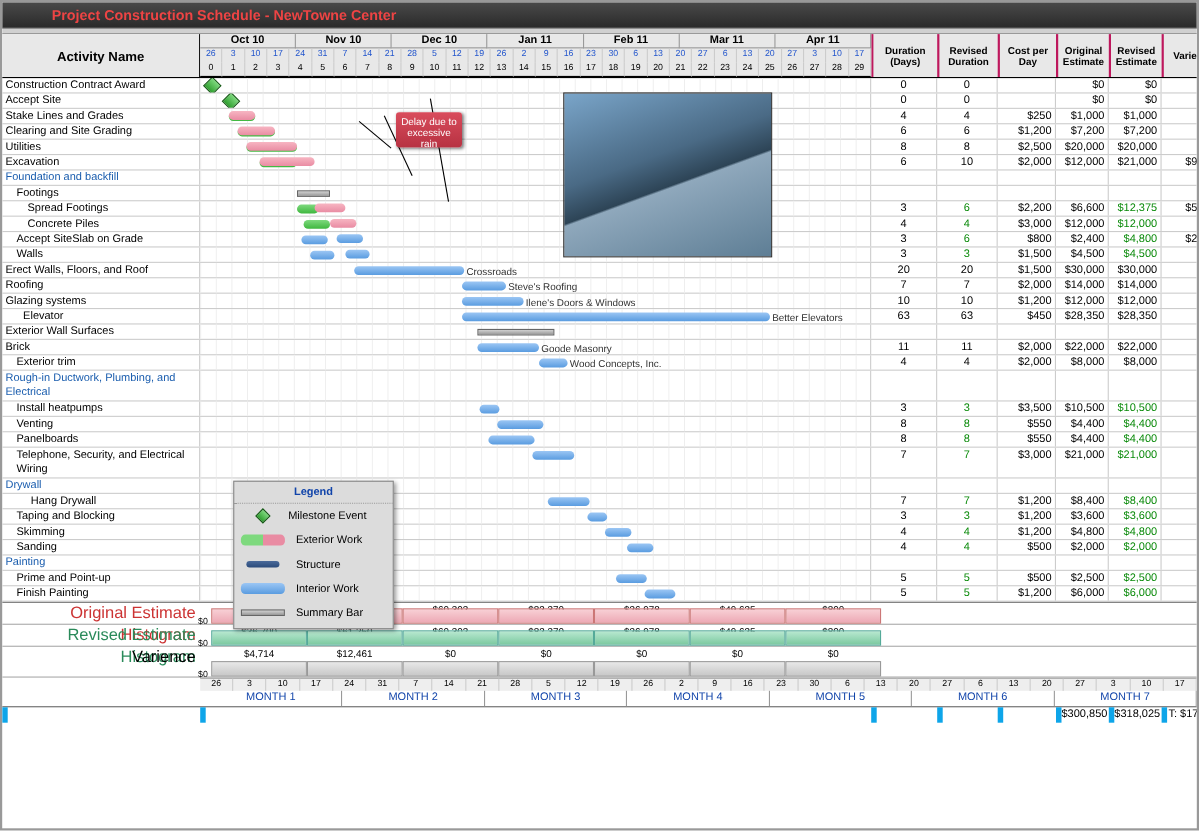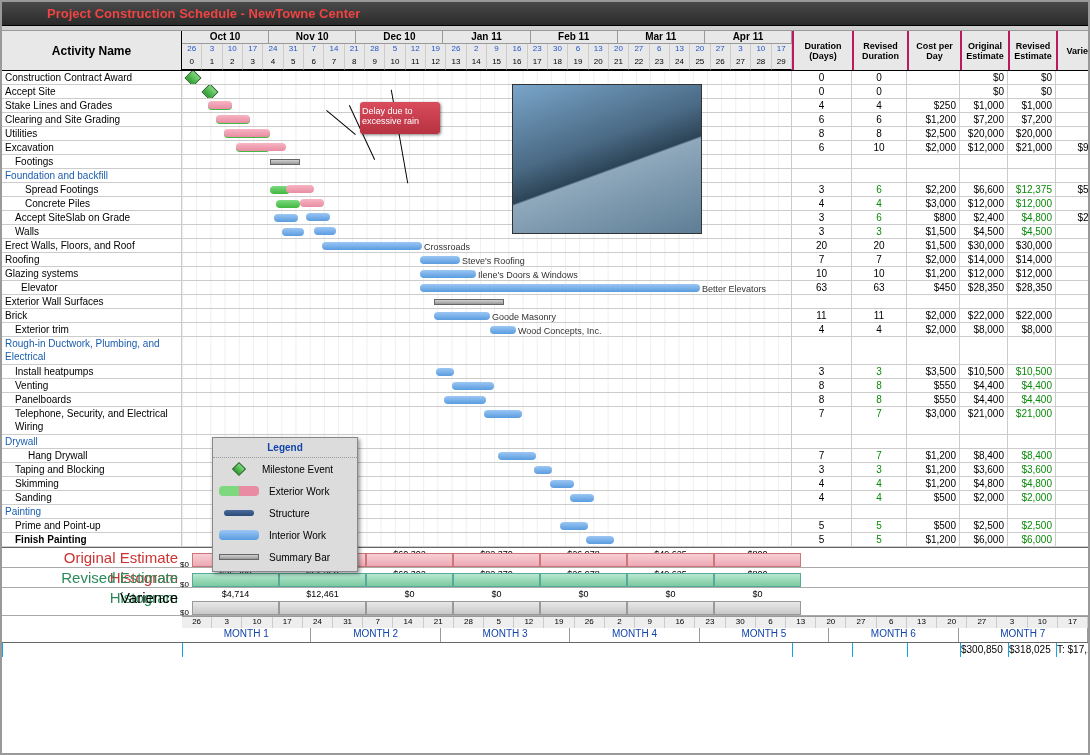--- a/index.html
+++ b/index.html
@@ -27,21 +27,21 @@
 .row .cell.gantt { position: relative; padding: 0; background-image: linear-gradient(to right, #eee 1px, transparent 1px); background-size: 14.2px 100%; }
 .row.twoline { height: 28px; }
 .row.twoline .cell { line-height: 13px; white-space: normal; }
 .bar { position: absolute; top: 3px; height: 8px; border-radius: 4px; }
 .bar.green { background: linear-gradient(#7ed97e,#3fb73f); }
 .bar.pink  { background: linear-gradient(#f7b5c2,#e98ca3); }
 .bar.blue  { background: linear-gradient(#9bc6f4,#5a9ce0); }
 .bar.summary { background: linear-gradient(#d0d0d0,#999); height:6px; top:4px; border-radius:0; border:1px solid #666;}
 .milestone { position:absolute; top:1px; width:12px; height:12px; background: linear-gradient(#7ed97e,#2f9f2f); transform: rotate(45deg); border:1px solid #145914; }
 .barlabel { position:absolute; top:1px; font-size:9px; color:#333; white-space:nowrap; }
-.annotation { position:absolute; left:358px; top:100px; width:80px; height:32px; background: linear-gradient(#d94c5c,#b73242); color:#fff; font-size:9px; text-align:left; padding:4px 2px; border-radius:3px; box-shadow:1px 1px 3px rgba(0,0,0,.5); z-index:50; }
+.annotation { position:absolute; left:358px; top:100px; width:60px; height:32px; background: linear-gradient(#d94c5c,#b73242); color:#fff; font-size:9px; text-align:center; padding:4px 2px; border-radius:3px; box-shadow:1px 1px 3px rgba(0,0,0,.5); z-index:50; }
 .annotation::after{ content:""; position:absolute; }
 .image-placeholder { position:absolute; left:510px; top:82px; width:190px; height:150px; background: linear-gradient(160deg,#7aa5c9 0%,#4a6a85 40%,#2d4456 55%,#8fa8bc 56%,#5e7e95 100%); border:1px solid #333; z-index:40; }
 .legend { position:absolute; left:210px; top:435px; width:146px; height:135px; background:#dcdcdc; border:1px solid #888; box-shadow:2px 2px 4px rgba(0,0,0,.4); z-index:50; font-size:10px; }
 .legend .lgd-title { text-align:center; color:#14a; font-weight:bold; padding:4px 0; border-bottom:1px dotted #999; }
 .legend .lgd-row { display:flex; align-items:center; height:22px; padding:0 6px; }
 .legend .lgd-swatch { width:40px; height:10px; border-radius:4px; margin-right:10px; }
 .legend .lgd-diamond { width:10px; height:10px; transform:rotate(45deg); background:linear-gradient(#7ed97e,#2f9f2f); border:1px solid #145914; margin-left:15px; margin-right:18px; }
 .histogram { border-top:1px solid #666; }
 .hist-row { display:flex; height:20px; border-bottom:1px solid #aaa; }
 .hist-label { width:180px; text-align:right; padding-right:4px; font-size:15px; line-height:20px; }
@@ -53,21 +53,21 @@
 .hist-bar .box { position:absolute; bottom:0; left:0; right:0; height:14px; }
 .hist-bar .box.pink { background:linear-gradient(#f8d0d5,#eda9b5); border:1px solid #c77;}
 .hist-bar .box.green { background:linear-gradient(#b8e8d0,#7cc9a0); border:1px solid #5a9;}
 .hist-bar .box.grey { background:linear-gradient(#e8e8e8,#c8c8c8); border:1px solid #999;}
 .hist-row.var .hist-bar { width:87px; }
 .footer-days { display:flex; font-size:8px; height:12px; background:#eee; border-top:1px solid #999;}
 .footer-days .day { flex:1; text-align:center; border-right:1px solid #ccc;}
 .footer-months { display:flex; height:14px; font-size:10px;}
 .footer-months .m { flex:1; text-align:center; color:#14a; border-right:1px solid #999;}
 .totals { display:grid; grid-template-columns: 180px 610px 60px 55px 53px 48px 48px 56px; border-top:1px solid #666; height:14px; font-size:10px; }
-.totals .cell { border-left:1px solid #0ea5e9; text-align:left; line-height:14px; padding-right:3px;}
+.totals .cell { border-left:5px solid #0ea5e9; text-align:right; line-height:14px; padding-right:3px;}
 .arrow-line { position:absolute; background:#000; z-index:45; }
 </style>
 </head>
 <body>
 
 <div class="app">
   <div class="title-bar">Project Construction Schedule - NewTowne Center</div>
   <div class="topstripe"></div>
 
   <div class="header">
@@ -226,34 +226,34 @@
           <div class="bar pink" style="left: 54px; width: 50px; top: 2px;"></div>
         </div>
         <div class="cell num">6</div>
         <div class="cell num">10</div>
         <div class="cell money">$2,000</div>
         <div class="cell money">$12,000</div>
         <div class="cell money">$21,000</div>
         <div class="cell money">$9,000</div>
       </div>
       <div class="row">
-        <div class="cell name" style="padding-left: 13px;">Footings</div>
-        <div class="cell gantt">
-          <div class="bar summary" style="left: 88px; width: 30px;"></div>
-        </div>
-        <div class="cell num"></div>
-        <div class="cell num"></div>
-        <div class="cell money"></div>
-        <div class="cell money"></div>
-        <div class="cell money"></div>
-        <div class="cell money"></div>
-      </div>
-      <div class="row">
         <div class="cell name group" style="padding-left: 3px;">Foundation and backfill</div>
         <div class="cell gantt"></div>
+        <div class="cell num"></div>
+        <div class="cell num"></div>
+        <div class="cell money"></div>
+        <div class="cell money"></div>
+        <div class="cell money"></div>
+        <div class="cell money"></div>
+      </div>
+      <div class="row">
+        <div class="cell name" style="padding-left: 13px;">Footings</div>
+        <div class="cell gantt">
+          <div class="bar summary" style="left: 88px; width: 30px;"></div>
+        </div>
         <div class="cell num"></div>
         <div class="cell num"></div>
         <div class="cell money"></div>
         <div class="cell money"></div>
         <div class="cell money"></div>
         <div class="cell money"></div>
       </div>
       <div class="row">
         <div class="cell name" style="padding-left: 23px;">Spread Footings</div>
         <div class="cell gantt">
@@ -528,21 +528,21 @@
           <div class="bar blue" style="left: 378px; width: 28px;"></div>
         </div>
         <div class="cell num">5</div>
         <div class="cell num green">5</div>
         <div class="cell money">$500</div>
         <div class="cell money">$2,500</div>
         <div class="cell money green">$2,500</div>
         <div class="cell money"></div>
       </div>
       <div class="row">
-        <div class="cell name" style="padding-left: 13px; font-weight: bold;">Finish Painting</div>
+        <div class="cell name" style="padding-left: 13px;">Finish Painting</div>
         <div class="cell gantt">
           <div class="bar blue" style="left: 404px; width: 28px;"></div>
         </div>
         <div class="cell num">5</div>
         <div class="cell num green">5</div>
         <div class="cell money">$1,200</div>
         <div class="cell money">$6,000</div>
         <div class="cell money green">$6,000</div>
         <div class="cell money"></div>
       </div>

